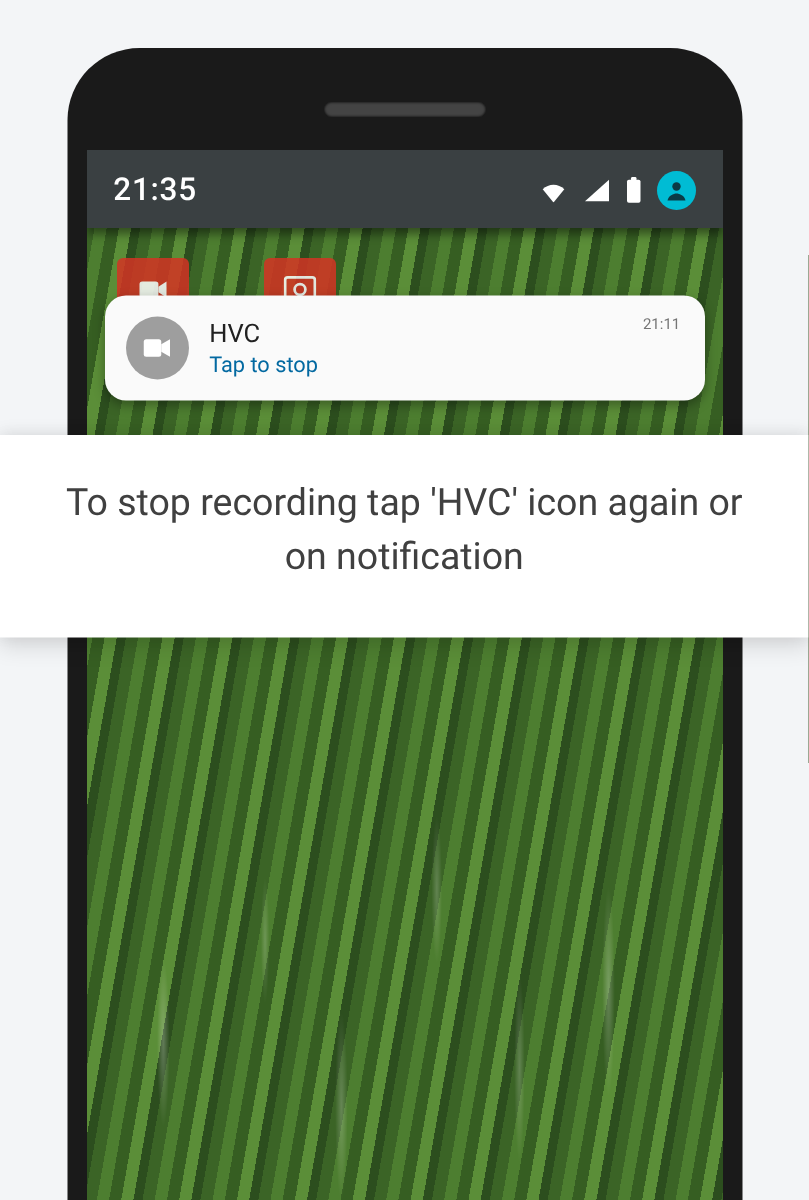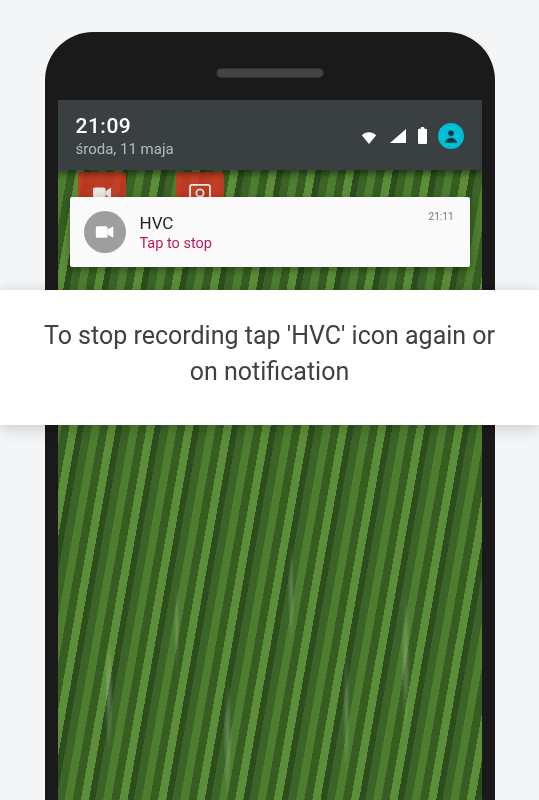--- a/index.html
+++ b/index.html
@@ -111,34 +111,34 @@
     display:flex;align-items:center;justify-content:center;
     color:#fff;
   }
 
   
   .notif-card {
     position: absolute;
     top: 97px; left: 12px; right: 12px;
     background: #fafafa;
     color: #212121;
-    border-radius: 2px;
+    border-radius: 14px;
     box-shadow: 0 3px 8px rgba(0,0,0,.35);
     padding: 14px 16px 14px 14px;
     display: flex; align-items: center;
   }
   .notif-icon {
     width: 42px; height: 42px; border-radius: 50%;
     background: #9e9e9e;
     display: flex; align-items: center; justify-content: center;
     flex-shrink: 0;
   }
   .notif-text { margin-left: 14px; flex: 1; }
   .notif-title { font-size: 17px; color: #212121; }
-  .notif-sub   { font-size: 14.5px; color: #be185d; margin-top: 2px; }
+  .notif-sub   { font-size: 14.5px; color: #0369a1; margin-top: 2px; }
   .notif-time  { font-size: 10px; color: #757575; align-self: flex-start; }
 
   
   .caption-bar {
     position: absolute;
     top: 290px; left: 0; right: 0;
     background: #fff;
     padding: 28px 34px 34px;
     text-align: center;
     font-size: 25px;
@@ -167,22 +167,21 @@
         <svg width="22" height="18" viewBox="0 0 24 20">
             <rect x="1" y="1" width="22" height="18" rx="2" fill="none" stroke="#fff" stroke-width="2"></rect>
             <circle cx="12" cy="10" r="4" fill="none" stroke="#fff" stroke-width="2"></circle>
           </svg>
       </div>
     </div>
 
     <div class="shade">
       <div class="shade-top">
         <div class="shade-left">
-          <div class="shade-time">21:09</div>
-          <div class="shade-date">środa, 11 maja</div>
+          <div class="shade-time">21:35</div>
         </div>
         <div class="shade-right">
           <span>
             <svg width="20" height="16" viewBox="0 0 24 20">
                 <path d="M12 20 L3 9c5-5 13-5 18 0z" fill="#fff"></path>
               </svg>
           </span>
           <span>
             <svg width="18" height="16" viewBox="0 0 20 18">
                 <path d="M1 17h18V1z" fill="#fff"></path>

